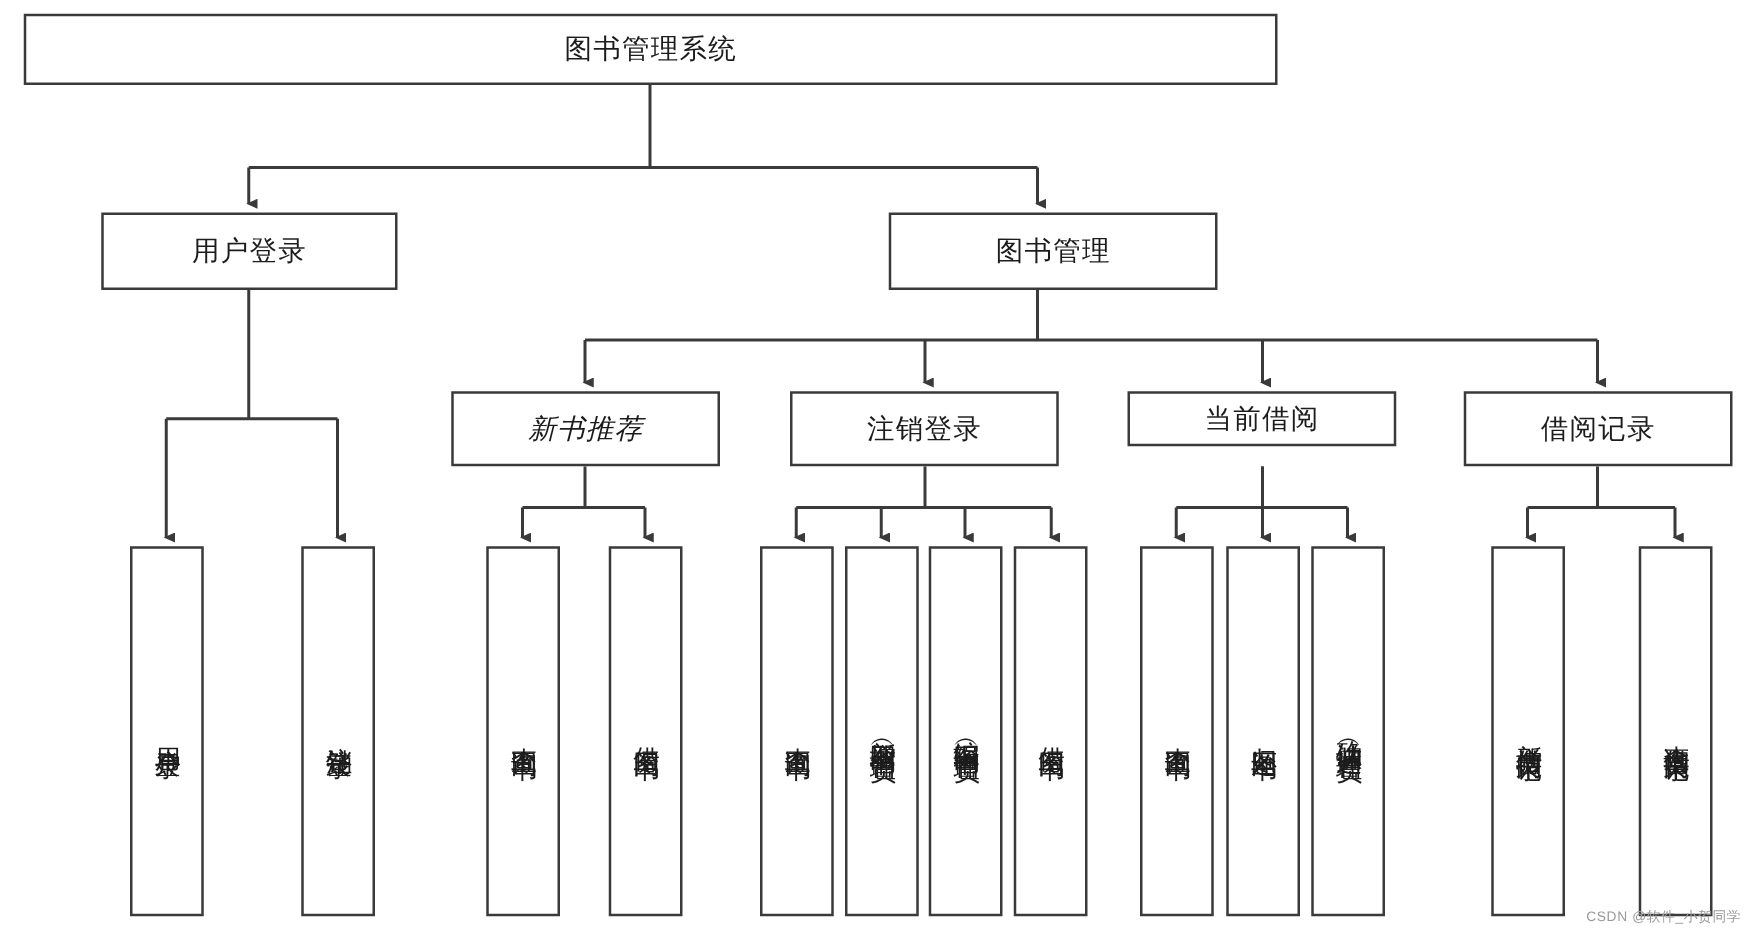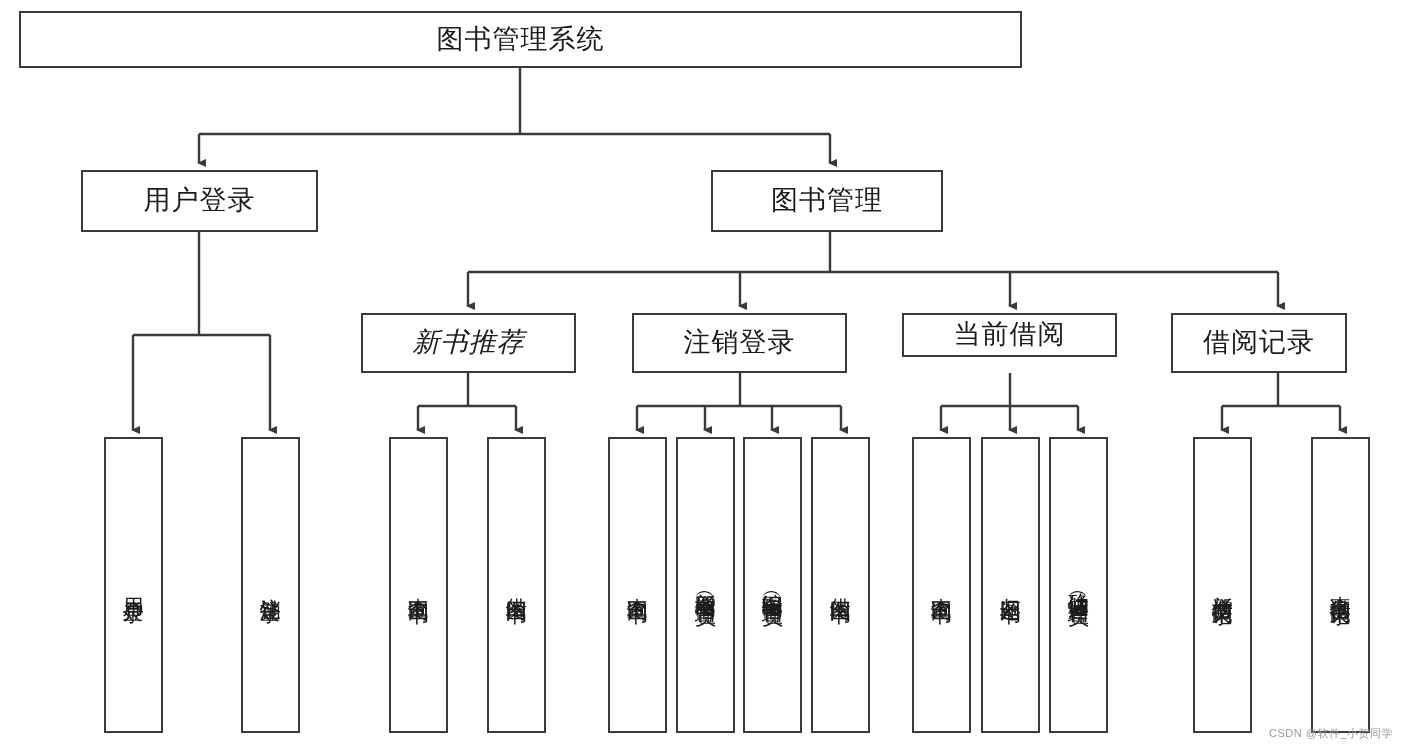--- a/index.html
+++ b/index.html
@@ -29,21 +29,21 @@
     box-sizing: border-box;
     background: #ffffff;
     border: 2px solid #3a3a3a;
     display: flex;
     align-items: center;
     justify-content: center;
     color: #1c1c1c;
     z-index: 3;
   }
   .node.horiz {
-    font-size: 27px;
+    font-size: 22px;
     letter-spacing: 1px;
     line-height: 1.1;
   }
   .node.vert {
     writing-mode: vertical-rl;
     text-orientation: upright;
     font-size: 21px;
     line-height: 1.12;
     letter-spacing: 2px;
     padding: 6px 0;
@@ -122,34 +122,34 @@
     </g>
   </svg>
 
   <div class="node horiz" style="left:19px; top:11px; width:1003px; height:57px;">
     <span>图书管理系统</span>
   </div>
 
   <div class="node horiz" style="left:81px; top:170px; width:237px; height:62px;">
     <span>用户登录</span>
   </div>
-  <div class="node horiz" style="left:711px; top:170px; width:232px; height:62px;text-align:center;">
+  <div class="node horiz" style="left:711px; top:170px; width:263px; height:62px;text-align:center;">
     <span>图书管理</span>
   </div>
 
   <div class="node horiz" style="left:361px; top:313px; width:215px; height:60px;font-style:italic;">
     <span>新书推荐</span>
   </div>
   <div class="node horiz" style="left:632px; top:313px; width:215px; height:60px;">
     <span>注销登录</span>
   </div>
   <div class="node horiz" style="left:902px; top:313px; width:215px; height:44px;">
     <span>当前借阅</span>
   </div>
-  <div class="node horiz" style="left:1171px; top:313px; width:176px; height:60px;">
+  <div class="node horiz" style="left:1171px; top:313px; width:215px; height:60px;">
     <span>借阅记录</span>
   </div>
 
   <div class="node vert" style="left:104px; top:437px; width:59px; height:296px;">
     <span class="vtext">用户登录</span>
   </div>
   <div class="node vert" style="left:241px; top:437px; width:59px; height:296px;">
     <span class="vtext">注销登录</span>
   </div>
 

